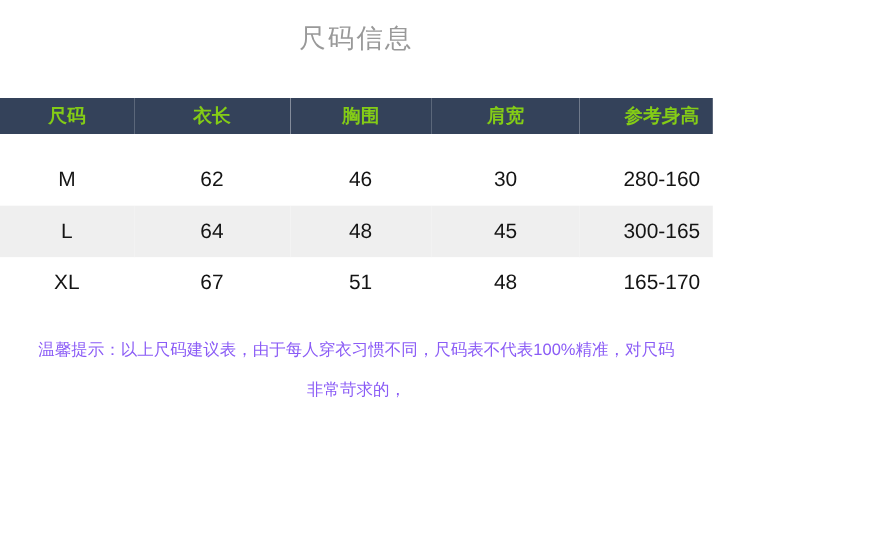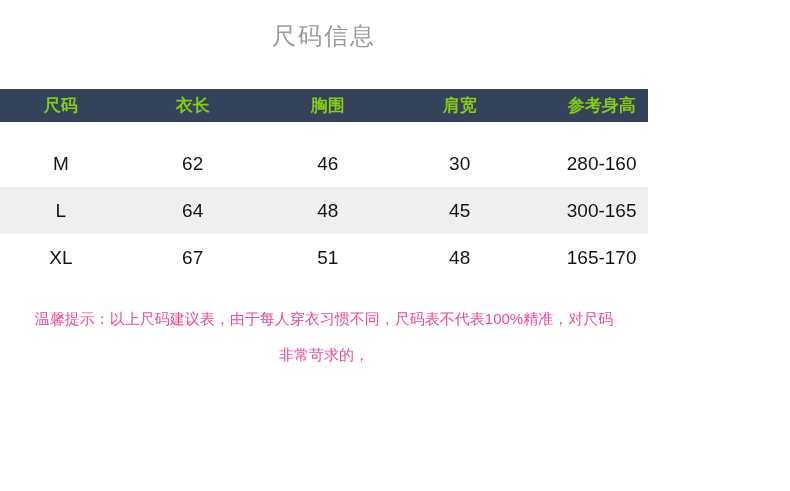--- a/index.html
+++ b/index.html
@@ -58,21 +58,21 @@
     background: #ffffff;
   }
   table.size-table tr.alt td {
     background: #efefef;
   }
   .note {
     margin: 20px 32px 0 32px;
     text-align: center;
     font-size: 15px;
     line-height: 36px;
-    color: #ec4899;
+    color: #8b5cf6;
   }
   .note p { margin: 0; }
 </style>
 </head>
 <body>
 
 <div class="page">
 
   <h1 class="title">尺码信息</h1>
 

